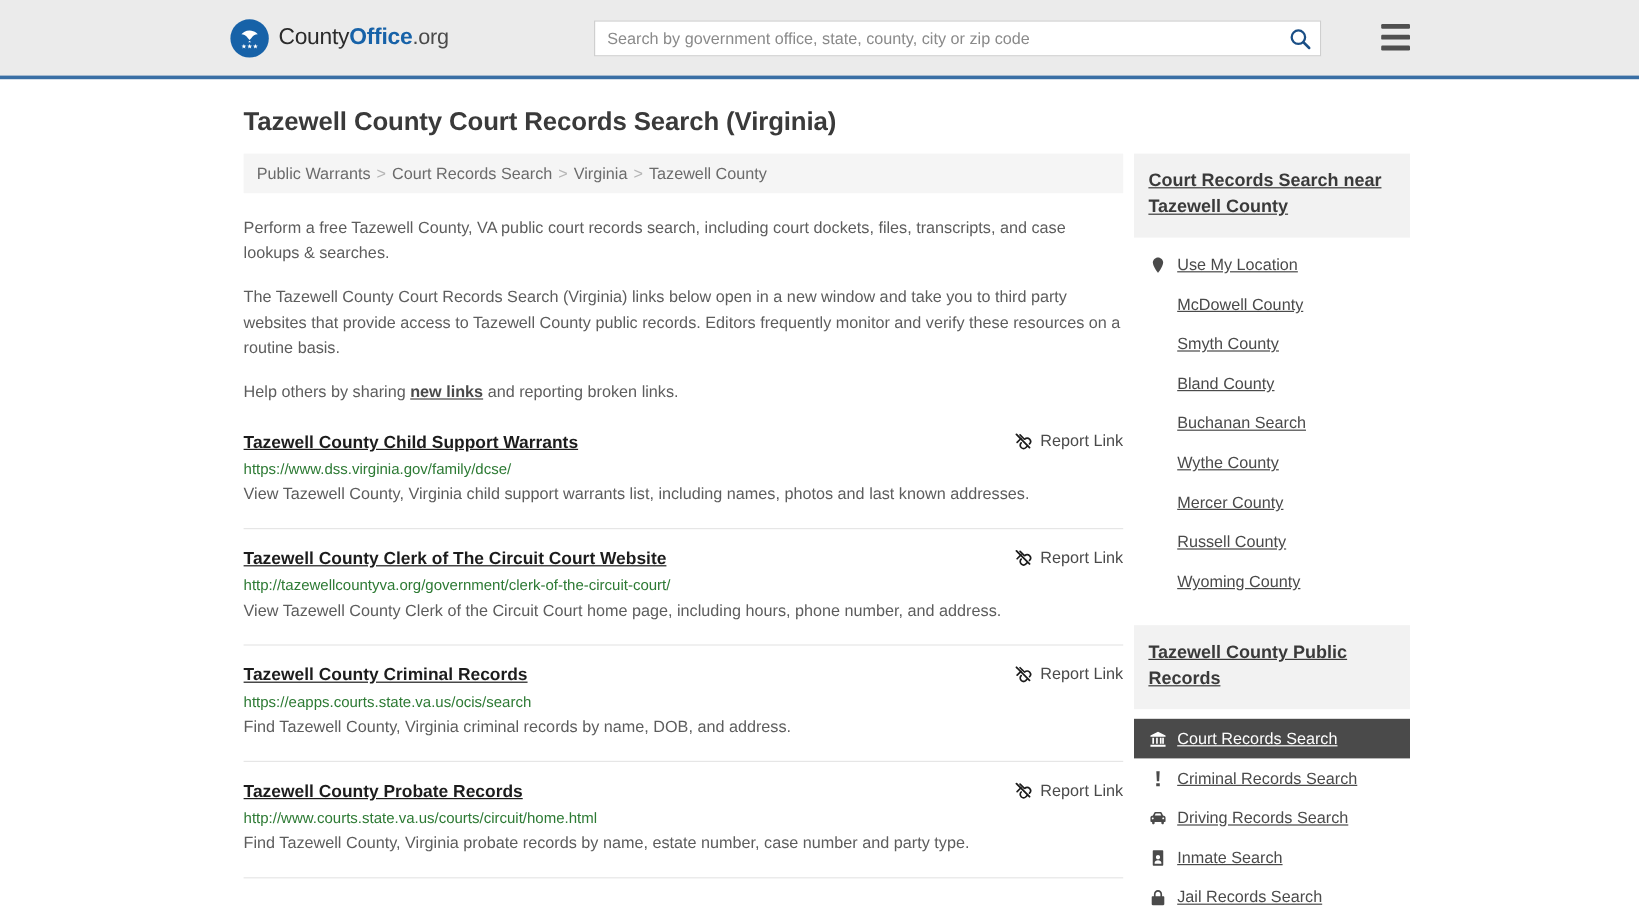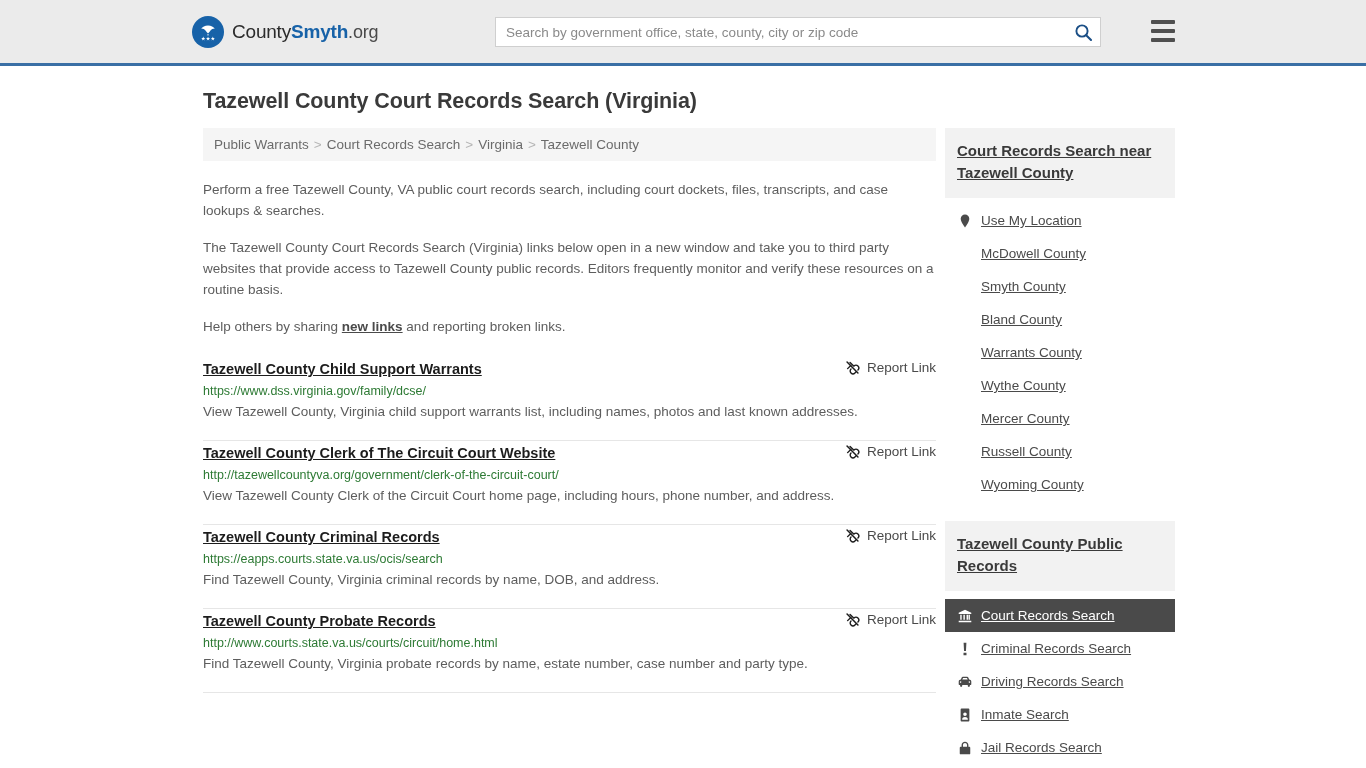--- a/index.html
+++ b/index.html
@@ -125,21 +125,21 @@
     margin-top: 16px;
   }
   .intro p:first-child { margin-top: 18px; }
   .intro a { color: #4a4a4a; text-decoration: underline; font-weight: bold; }
 
   
   .results { margin-top: 22px; }
   .result {
     border-bottom: 1px solid #e6e6e6;
     padding: 0 0 16px 0;
-    margin-top: 2px;
+    margin-top: 15px;
     position: relative;
   }
   .result:first-child { margin-top: 0; }
   .result-head {
     display: flex;
     align-items: flex-start;
     justify-content: space-between;
     text-align: right;
   }
   .result-title {
@@ -213,21 +213,21 @@
         <circle cx="13" cy="13" r="13" fill="#1762a8"></circle>
         <path d="M13 6.5 C9.8 6.5 7.4 8.2 6.2 9.6 c2.0 0.1 3.4 0.9 4.3 1.9 C11.2 12.4 12 13.4 13 14.4 c1.0-1.0 1.8-2.0 2.5-2.9 0.9-1.0 2.3-1.8 4.3-1.9 C18.6 8.2 16.2 6.5 13 6.5 z" fill="#ffffff"></path>
         <path d="M13 14.9 l-1.2 1.3 h2.4 z" fill="#ffffff"></path>
         <g fill="#ffffff">
           <polygon points="8.2,17.6 8.8,19.0 10.3,19.1 9.1,20.0 9.5,21.4 8.2,20.6 7.0,21.4 7.4,20.0 6.2,19.1 7.7,19.0"></polygon>
           <polygon points="13,17.6 13.6,19.0 15.1,19.1 13.9,20.0 14.3,21.4 13,20.6 11.8,21.4 12.2,20.0 11.0,19.1 12.5,19.0"></polygon>
           <polygon points="17.8,17.6 18.4,19.0 19.9,19.1 18.7,20.0 19.1,21.4 17.8,20.6 16.6,21.4 17.0,20.0 15.8,19.1 17.3,19.0"></polygon>
         </g>
       </svg>
     </span>
-    <span class="logo-text"><span>County</span><span class="b">Smyth</span><span class="tld">.org</span></span>
+    <span class="logo-text"><span>County</span><span class="b">Office</span><span class="tld">.org</span></span>
   </div>
 
   <div class="search-wrap">
     <input class="search-input" type="text" placeholder="Search by government office, state, county, city or zip code" value="" style="">
     <span class="search-btn">
       <svg width="19" height="19" viewBox="0 0 19 19" aria-hidden="true">
         <circle cx="8" cy="8" r="5.6" fill="none" stroke="#1b4f86" stroke-width="1.9"></circle>
         <line x1="12.2" y1="12.2" x2="17" y2="17" stroke="#1b4f86" stroke-width="2.1" stroke-linecap="round"></line>
       </svg>
     </span>
@@ -350,21 +350,21 @@
           <div class="side-item">
             <span class="ico"></span>
             <span class="label">Smyth County</span>
           </div>
           <div class="side-item">
             <span class="ico"></span>
             <span class="label">Bland County</span>
           </div>
           <div class="side-item">
             <span class="ico"></span>
-            <span class="label">Warrants County</span>
+            <span class="label">Buchanan Search</span>
           </div>
           <div class="side-item">
             <span class="ico"></span>
             <span class="label">Wythe County</span>
           </div>
           <div class="side-item">
             <span class="ico"></span>
             <span class="label">Mercer County</span>
           </div>
           <div class="side-item">

